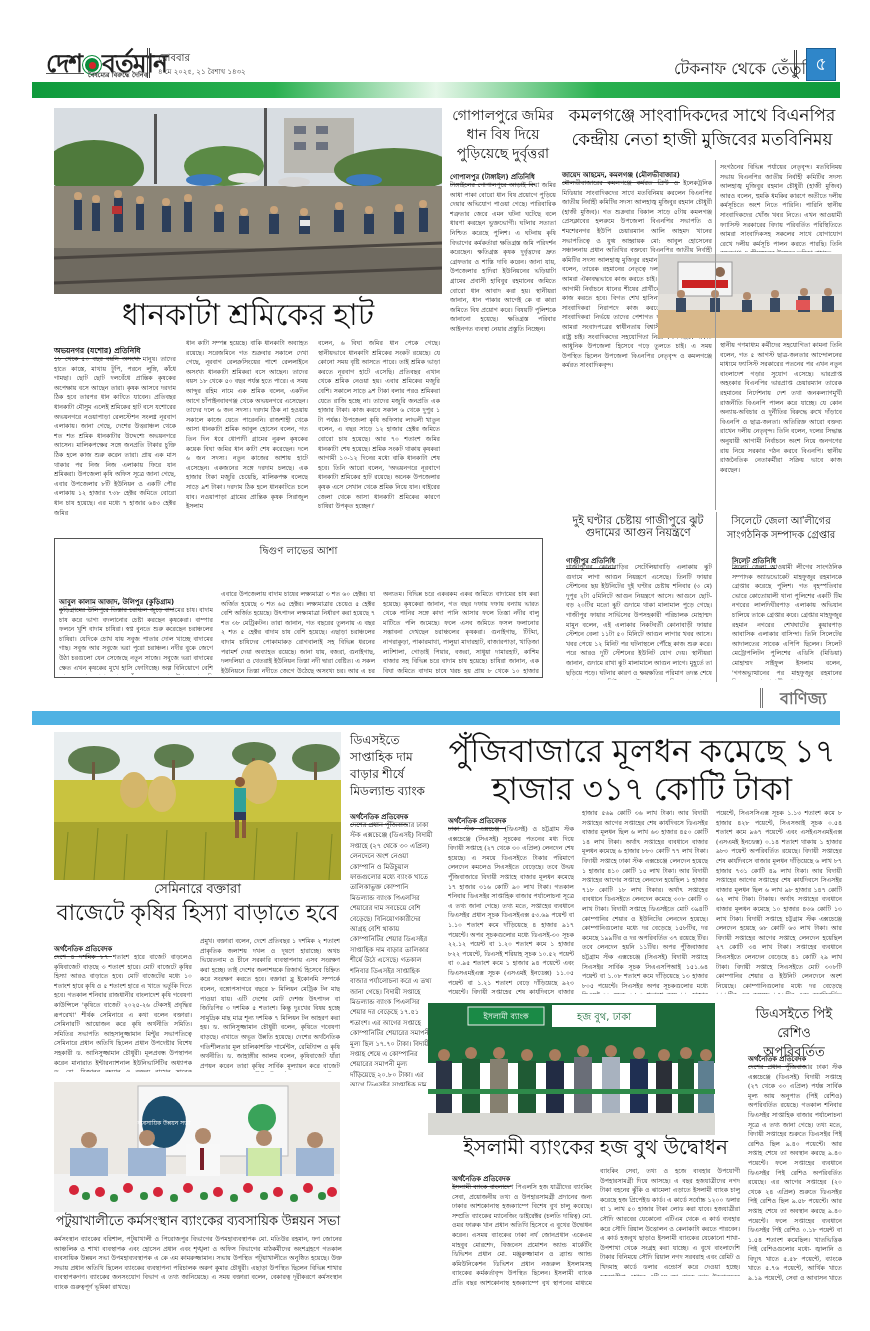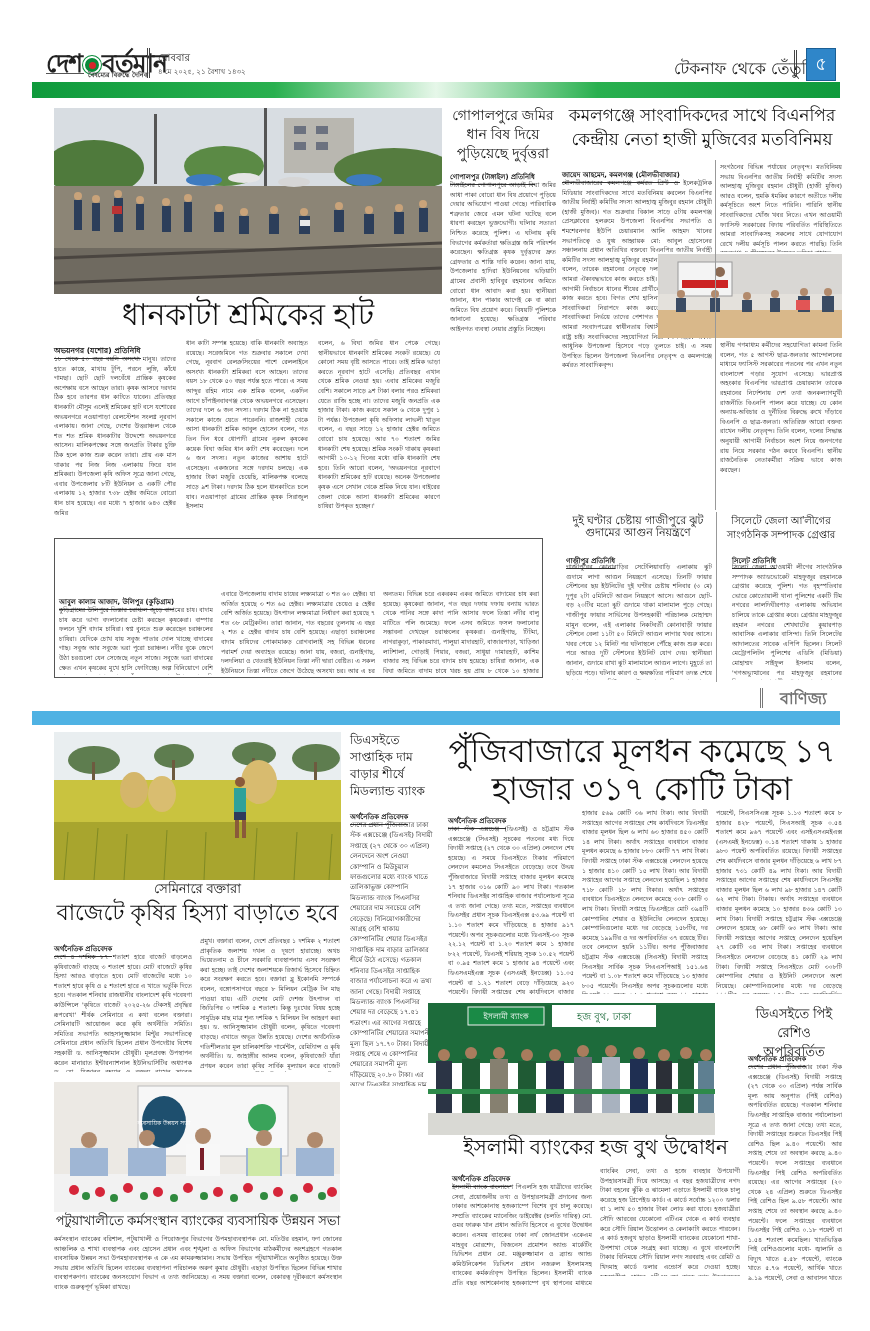--- a/index.html
+++ b/index.html
@@ -158,20 +158,21 @@
 <div class="abs body-text" style="left:566px; top:562px; width:146px; height:118px;">গাজীপুরের কোনাবাড়ির সেটেলিয়াবাড়ি এলাকায় ঝুট গুদামে লাগা আগুন নিয়ন্ত্রণে এসেছে। তিনটি ফায়ার স্টেশনের ছয় ইউনিটের দুই ঘণ্টার চেষ্টায় শনিবার (৩ মে) দুপুর ২টা ৫মিনিটে আগুন নিয়ন্ত্রণে আসে। আগুনে ছোট-বড় ২০টির মতো ঝুট গুদামে থাকা মালামাল পুড়ে গেছে। গাজীপুর ফায়ার সার্ভিসের উপসহকারী পরিচালক মোহাম্মদ মামুন বলেন, এই এলাকার নিকটবর্তী কোনাবাড়ী ফায়ার স্টেশনে বেলা ১১টা ৫০ মিনিটে আগুন লাগার খবর আসে। খবর পেয়ে ১২ মিনিট পর ঘটনাস্থলে পৌঁছে কাজ শুরু করে। পরে আরও দুটি স্টেশনের ইউনিট যোগ দেয়। স্থানীয়রা জানান, গুদামে রাখা ঝুট মালামালে আগুন লাগে। মুহূর্তে তা ছড়িয়ে পড়ে। ঘটনার কারণ ও ক্ষয়ক্ষতির পরিমাণ তদন্ত শেষে জানা যাবে। সংশ্লিষ্টদের চেষ্টায় আগুন নিয়ন্ত্রণে আনতে কাজ শুরু করে।</div>
 
 <div class="abs headline" style="left:720px; top:514px; width:122px; font-size:10px; line-height:14px;">সিলেটে জেলা আ'লীগের সাংগঠনিক সম্পাদক গ্রেপ্তার</div>
 <div class="abs" style="left:732px; top:548px;">
   <span class="byline" style="font-size:6.8px;">সিলেট প্রতিনিধি</span>
 </div>
 <div class="abs body-text" style="left:732px; top:562px; width:110px; height:118px;">সিলেট জেলা আওয়ামী লীগের সাংগঠনিক সম্পাদক অ্যাডভোকেট মাহফুজুর রহমানকে গ্রেপ্তার করেছে পুলিশ। গত বৃহস্পতিবার ভোরে কোতোয়ালী থানা পুলিশের একটি টিম নগরের লালদিঘীরপাড় এলাকায় অভিযান চালিয়ে তাকে গ্রেপ্তার করে। গ্রেপ্তার মাহফুজুর রহমান নগরের শেখঘাটের কুয়ারপাড় আবাসিক এলাকার বাসিন্দা। তিনি সিলেটের আদালতের সাবেক এপিপি ছিলেন। সিলেট মেট্রোপলিটন পুলিশের এডিসি (মিডিয়া) মোহাম্মদ সাইফুল ইসলাম বলেন, 'গণঅভ্যুত্থানের পর মাহফুজুর রহমানের বিরুদ্ধে কোতোয়ালী থানায় মামলা দায়ের করা হয়েছিলো।</div>
 <div class="rule-v" style="left:716px; top:512px; height:170px;"></div>
 
 <div class="abs" style="left:54px; top:538px; width:489px; height:140px; border:1px solid #555;">
+  <div class="abs" style="left:0; top:4px; width:100%; text-align:center; font-size:10px; color:#222;">দ্বিগুণ লাভের আশা</div>
   <div class="abs" style="left:4px; top:50px;">
     <span class="byline" style="font-size:6.8px;">আবুল কালাম আজাদ, উলিপুর (কুড়িগ্রাম)</span>
   </div>
   <div class="abs body-text" style="left:4px; top:66px; width:154px; height:70px;">কুড়িগ্রামের উলিপুরে তিস্তার চরাঞ্চল জুড়ে বাদামের চাষ। বাদাম চাষ করে ভাগ্য বদলানোর চেষ্টা করছেন কৃষকেরা। বাম্পার ফলনে খুশি বাদাম চাষিরা। স্বপ্ন বুনতে শুরু করেছেন চরাঞ্চলের চাষিরা। যেদিকে চোখ যায় সবুজ পাতার দোল খাচ্ছে বাদামের গাছ। সবুজ আর সবুজে ভরা পুরো চরাঞ্চল। নদীর বুকে জেগে উঠা চরগুলো যেন সেজেছে নতুন সাজে। সবুজে ভরা বাদামের ক্ষেত এখন কৃষকের মুখে হাসি ফোটাচ্ছে। অল্প বিনিয়োগে বেশি লাভ হওয়ায় বাদাম চাষে ঝুঁকছেন কৃষকরা। উপজেলা কৃষি অফিস সূত্রে জানা যায়,</div>
   <div class="abs body-text" style="left:166px; top:50px; width:154px; height:86px;">এবারে উপজেলায় বাদাম চাষের লক্ষ্যমাত্রা ৩ শত ৬০ হেক্টর। যা অর্জিত হয়েছে ৩ শত ৬৫ হেক্টর। লক্ষ্যমাত্রার চেয়েও ৫ হেক্টর বেশি অর্জিত হয়েছে। উৎপাদন লক্ষ্যমাত্রা নির্ধারণ করা হয়েছে ৭ শত ৩৮ মেট্রিকটন। তারা জানান, গত বছরের তুলনায় এ বছর ২ শত ৫ হেক্টর বাদাম চাষ বেশি হয়েছে। এছাড়া চরাঞ্চলের বাদাম চাষিদের পোকামাকড় রোগবালাই সহ বিভিন্ন ধরনের পরামর্শ দেয়া অব্যাহত রয়েছে। জানা যায়, বজরা, গুনাইগাছ, দলদলিয়া ও থেতরাই ইউনিয়ন তিস্তা নদী দ্বারা বেষ্টিত। এ সকল ইউনিয়নে তিস্তা নদীতে জেগে উঠেছে অসংখ্য চর। আর এ চর গুলোতে বিভিন্ন ফসলের চাষ হয়ে থাকে। তবে বাদাম চাষ অন্যতম।</div>
   <div class="abs body-text" style="left:328px; top:50px; width:156px; height:86px;">অন্যতম। বিভিন্ন চরে একরকম একর জমিতে বাদামের চাষ করা হয়েছে। কৃষকেরা জানান, গত বছর দফায় দফায় বন্যায় ভারত থেকে পানির সঙ্গে কাদা পানি আসার ফলে তিস্তা নদীর বালু মাটিতে পলি জমেছে। ফলে এসব জমিতে ফসল ফলানোর সম্ভাবনা দেখছেন চরাঞ্চলের কৃষকরা। গুনাইগাছ, টিটমা, নাগরাকুড়া, পাকারমাথা, পালুয়া মাদারহাট, বাজারপাড়া, খাড়িজা লাটশালা, গোড়াই পিয়ার, বজরা, সাধুয়া দামারহাট, কাশিম বাজার সহ বিভিন্ন চরে বাদাম চাষ হয়েছে। চাষিরা জানান, এক বিঘা জমিতে বাদাম চাষে খরচ হয় প্রায় ৮ থেকে ১০ হাজার টাকা।</div>
 </div>
 
 <div class="abs" style="left:760px; top:688px; width:3px; height:20px; border-left:1px solid #777; border-right:1px solid #777;"></div>
 <div class="abs" style="left:780px; top:686px; font-size:16px; font-weight:bold; color:#737373;">বাণিজ্য</div>

